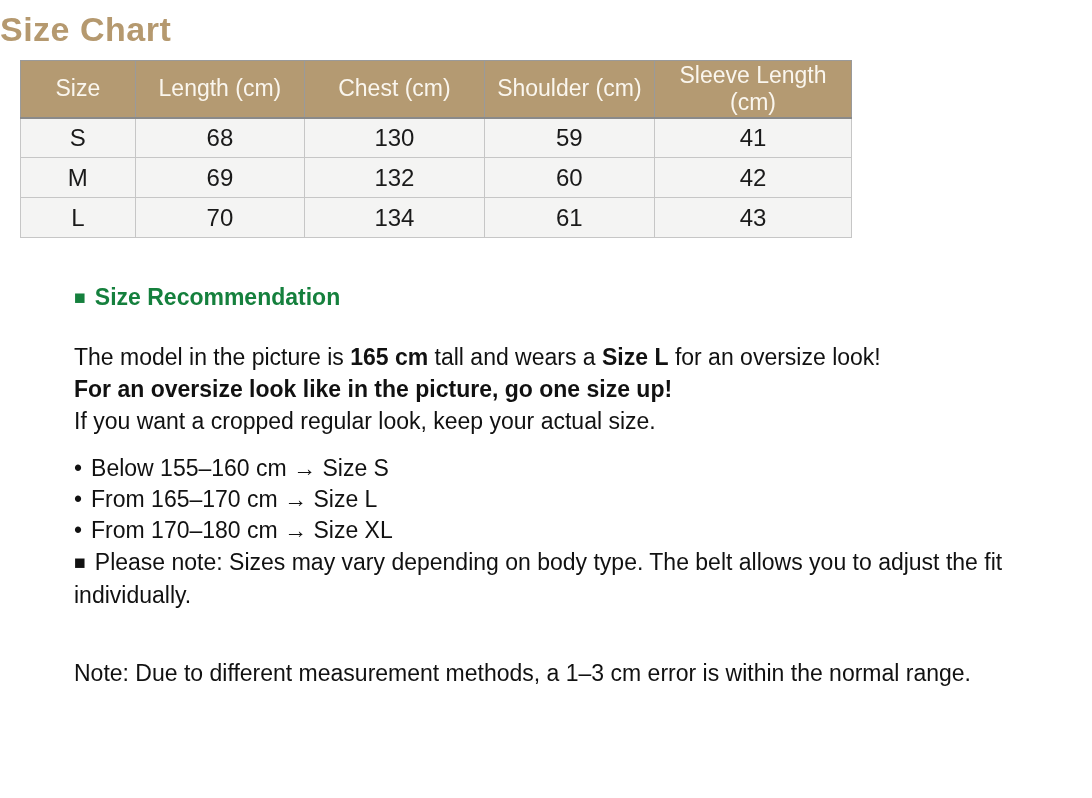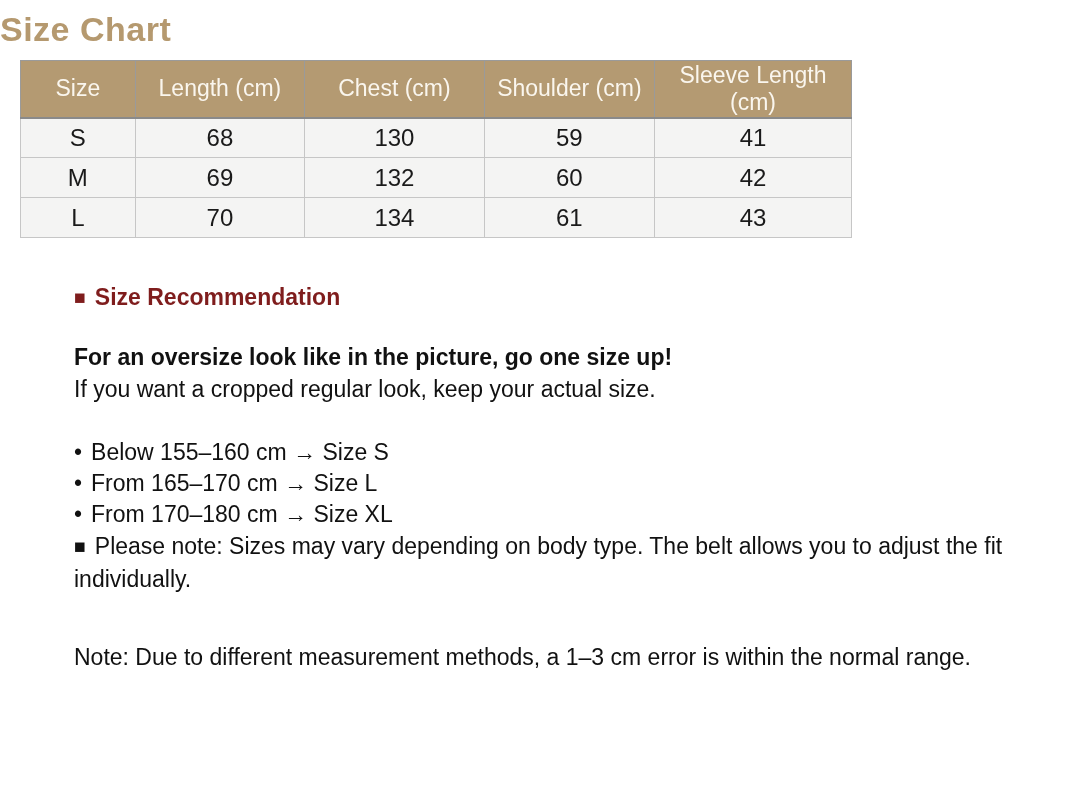--- a/index.html
+++ b/index.html
@@ -53,36 +53,36 @@
   .content {
     padding: 0 40px 0 74px;
     font-size: 23px;
     color: #111111;
   }
 
   .section-heading {
     margin-top: 46px;
     font-size: 23px;
     font-weight: bold;
-    color: #7f1d1d;
+    color: #15803d;
   }
   .sq {
     font-size: 0.85em;
     margin-right: 9px;
     vertical-align: 1px;
   }
 
   .reco-paragraph {
     margin-top: 30px;
     line-height: 32px;
   }
   .bold { font-weight: bold; }
 
   .bullet-list {
-    margin-top: 32px;
+    margin-top: 16px;
     list-style: none;
     line-height: 31px;
   }
   .bullet-char {
     margin-right: 9px;
   }
 
   .please-note {
     line-height: 33px;
     max-width: 965px;
@@ -140,20 +140,21 @@
         <td>43</td>
       </tr>
     </tbody>
   </table>
 
   <div class="content">
 
     <h2 class="section-heading"><span class="sq">■</span><span>Size Recommendation</span></h2>
 
     <div class="reco-paragraph">
+      <div><span>The model in the picture is </span><span class="bold">165 cm</span><span> tall and wears a </span><span class="bold">Size L</span><span> for an oversize look!</span></div>
       <div class="bold">For an oversize look like in the picture, go one size up!</div>
       <div>If you want a cropped regular look, keep your actual size.</div>
     </div>
 
     <ul class="bullet-list">
       <li><span class="bullet-char">•</span><span>Below 155–160 cm → Size S</span></li>
       <li><span class="bullet-char">•</span><span>From 165–170 cm → Size L</span></li>
       <li><span class="bullet-char">•</span><span>From 170–180 cm → Size XL</span></li>
     </ul>
 

